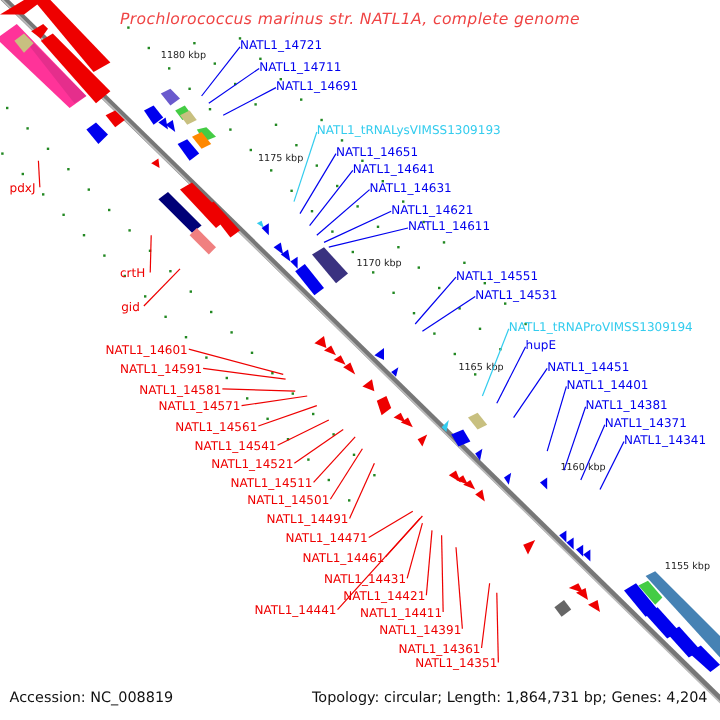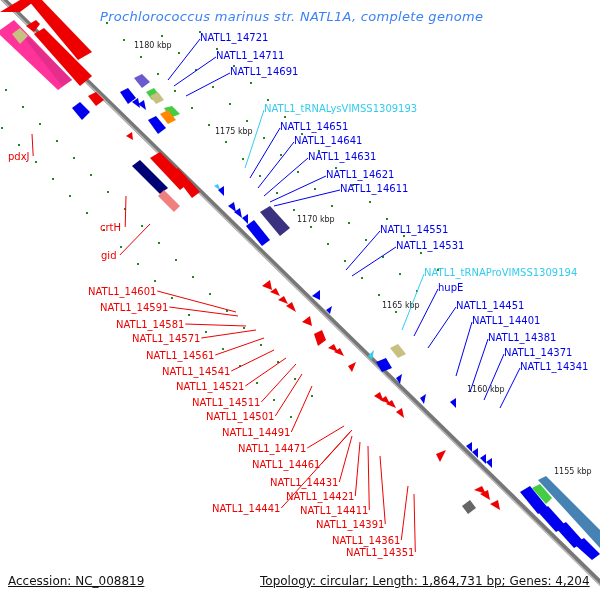--- a/index.html
+++ b/index.html
@@ -1,19 +1,19 @@
 <!DOCTYPE html>
 <html><head>
 <meta charset="utf-8">
 <style>
   html,body{margin:0;padding:0;background:#fff;}
   body{width:600px;height:600px;position:relative;overflow:hidden;font-family:"DejaVu Sans",sans-serif;}
   #map{position:absolute;left:0;top:0;width:600px;height:600px;}
-  .title{position:absolute;left:100px;top:9px;font-size:13px;font-style:italic;color:#3b82f6;letter-spacing:0.3px;}
-  .footer{position:absolute;top:574px;font-size:12px;color:#111;text-decoration:underline;}
+  .title{position:absolute;left:100px;top:9px;font-size:13px;font-style:italic;color:#ef4444;letter-spacing:0.3px;}
+  .footer{position:absolute;top:574px;font-size:12px;color:#111;}
   .lbl{font-family:"DejaVu Sans",sans-serif;font-size:10px;}
   .tick{font-family:"DejaVu Sans",sans-serif;font-size:8px;fill:#222;}
 </style>
 </head>
 <body>
 
 <svg id="map" viewBox="0 0 600 600" xmlns="http://www.w3.org/2000/svg">
   <defs>
     <linearGradient id="bb" x1="0" y1="0" x2="1" y2="-1">
       <stop offset="0" stop-color="#555"></stop>

